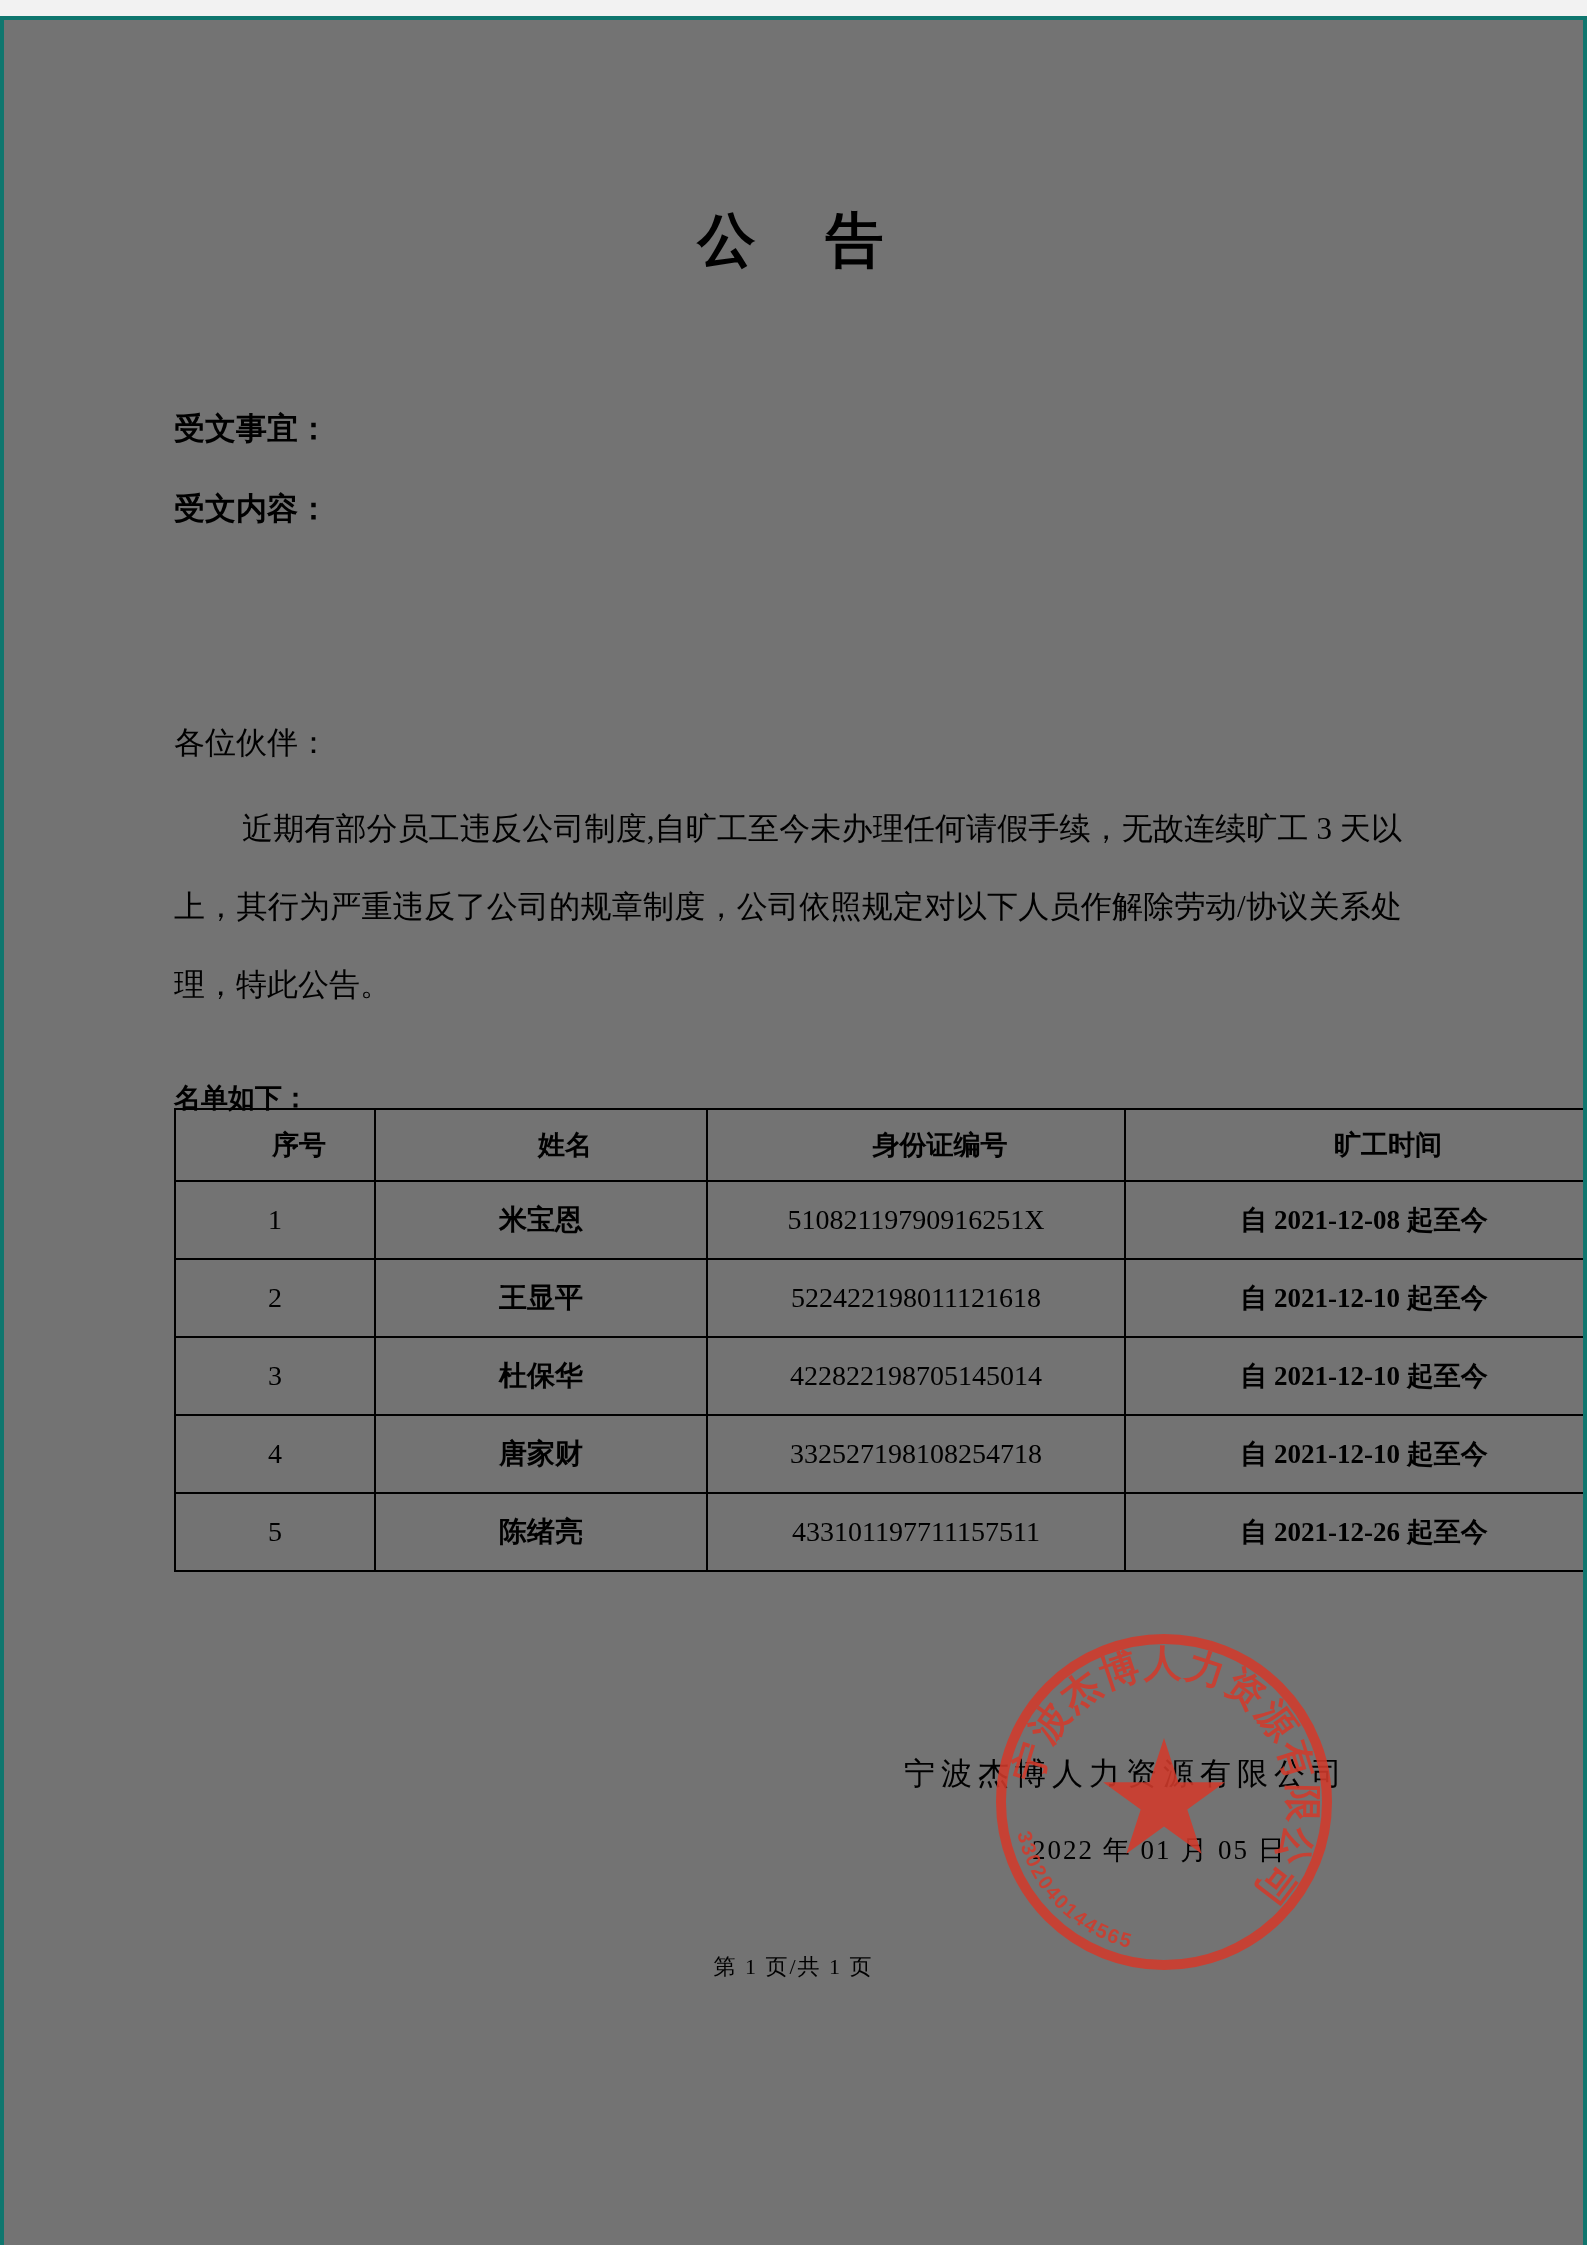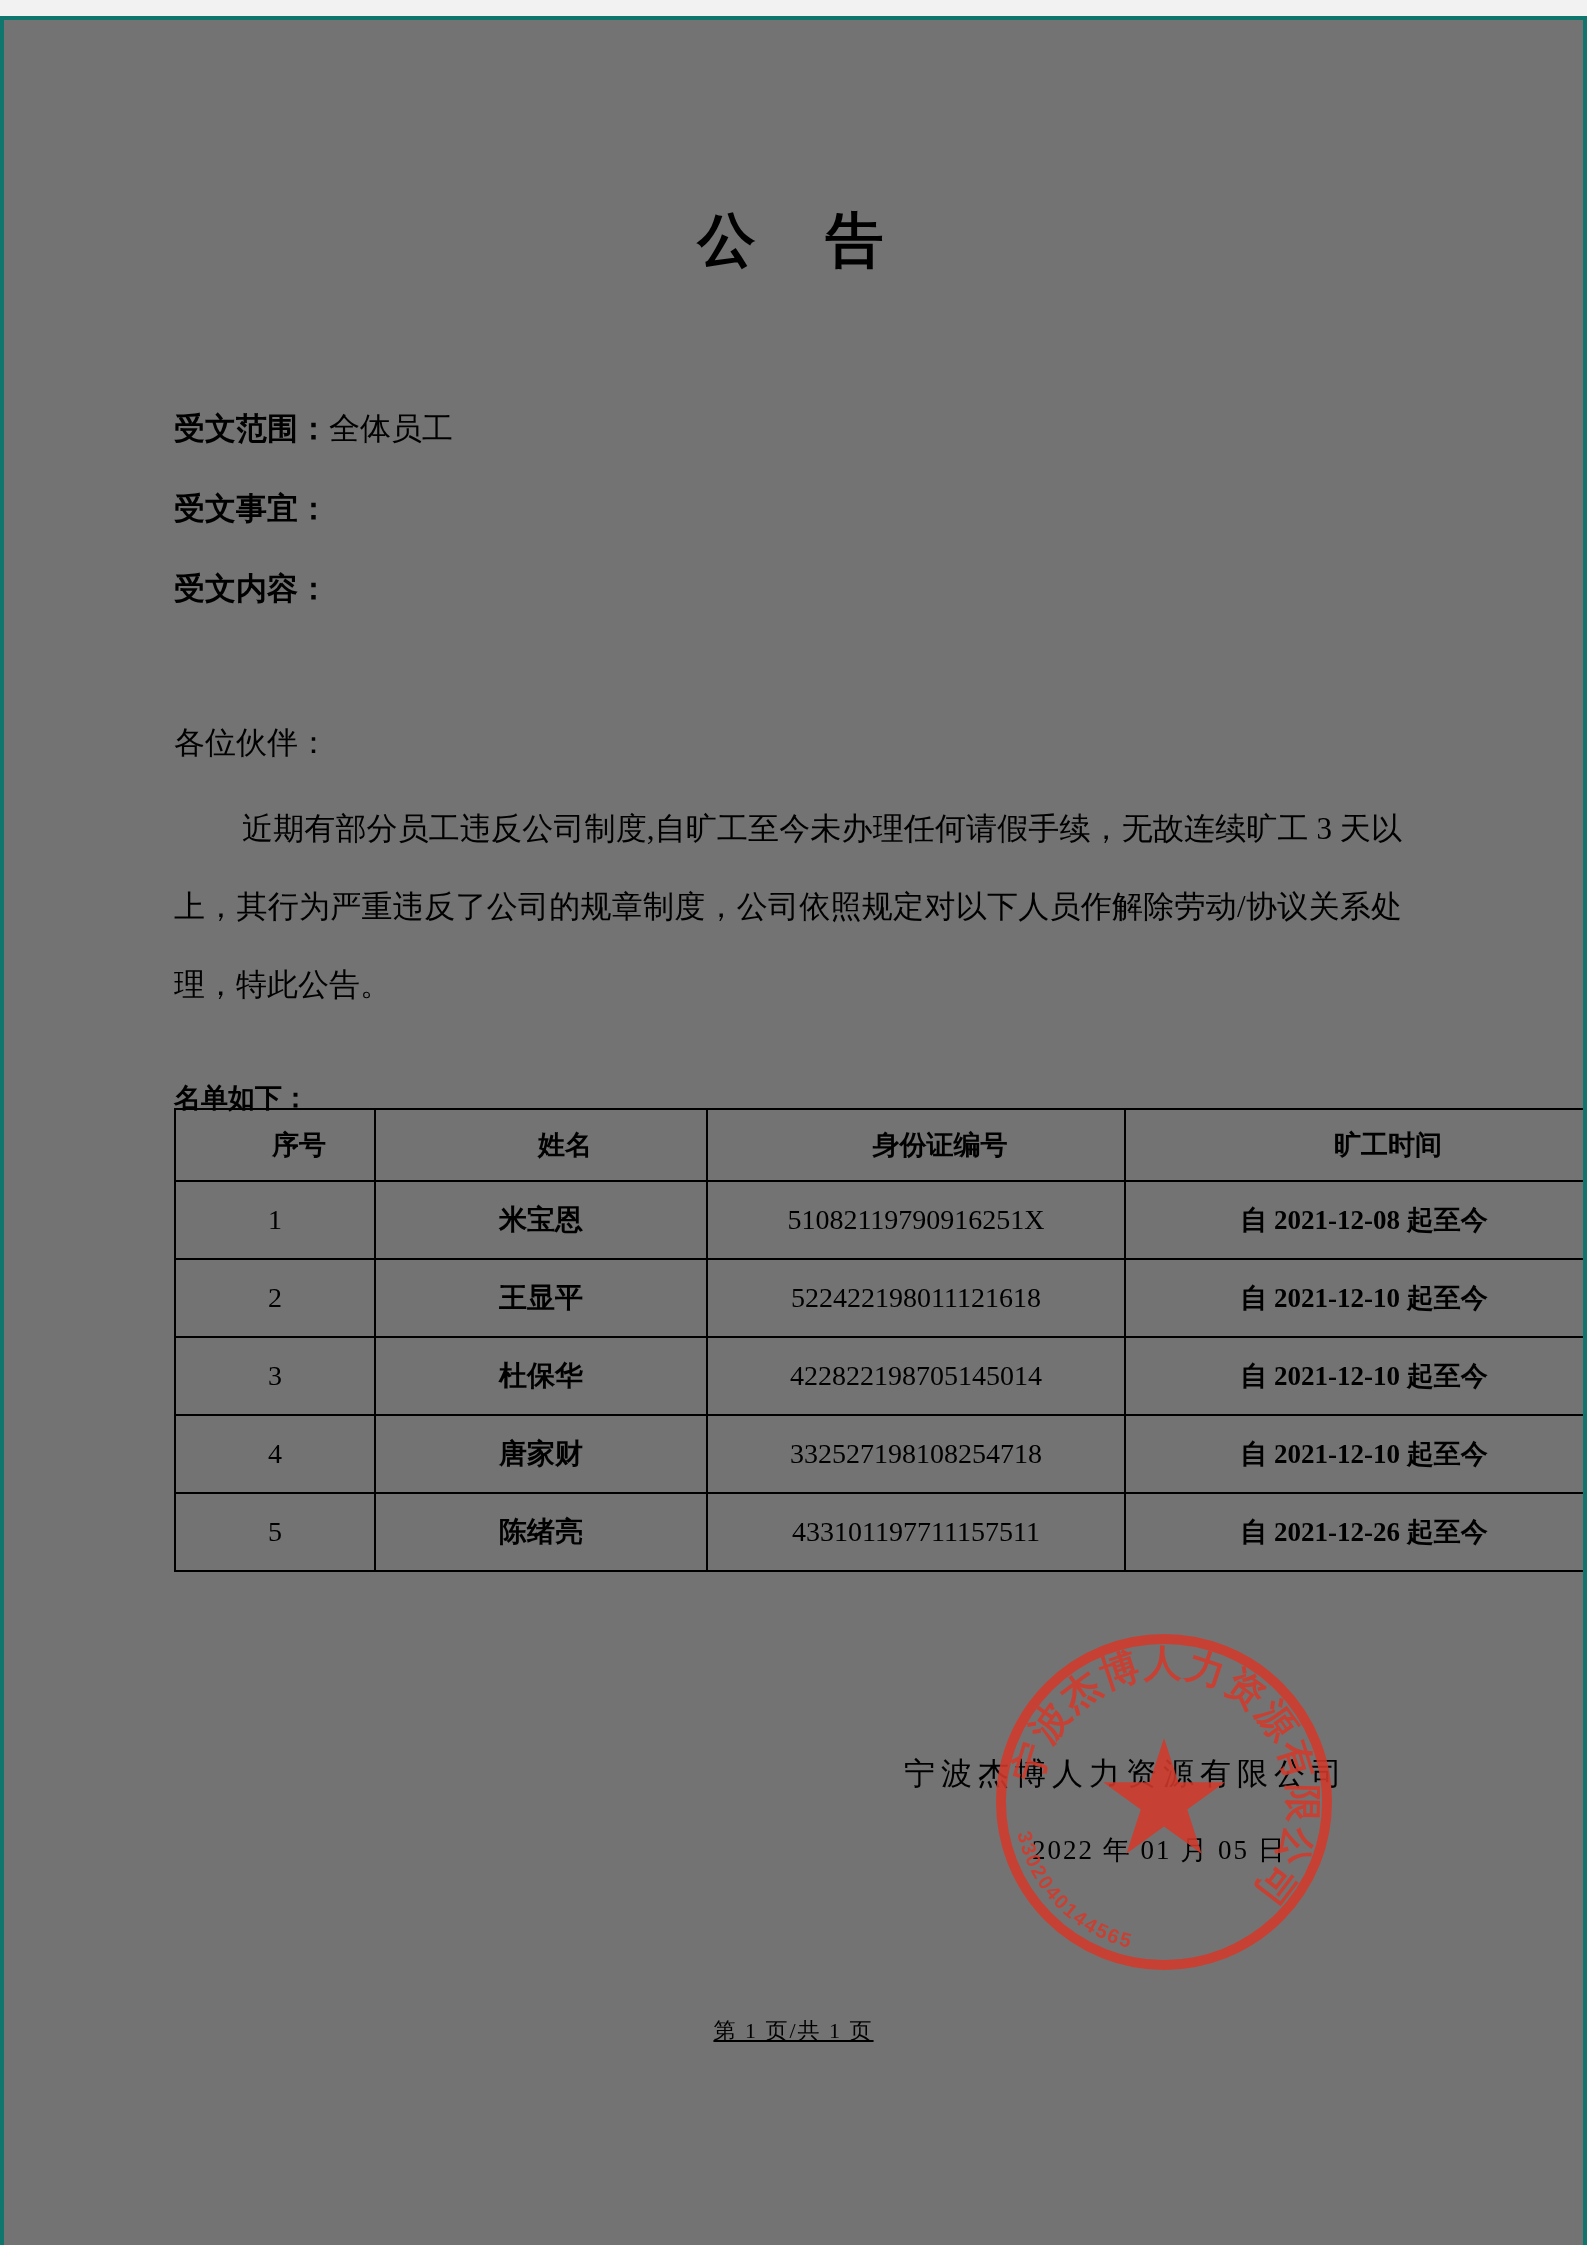--- a/index.html
+++ b/index.html
@@ -89,40 +89,35 @@
     white-space: nowrap;
   }
   .seal {
     position: absolute;
     top: 1612px; left: 990px;
     width: 340px; height: 340px;
     opacity: 0.88;
   }
   .page-footer {
     position: absolute;
-    top: 1996px; left: 0;
+    top: 1932px; left: 0;
     width: 100%;
     text-align: center;
     font-size: 22px;
     letter-spacing: 2px;
-    text-decoration: underline;
   }
 </style>
 </head>
 <body>
 
 <div class="page">
 
   <div class="doc-title">公　告</div>
 
   <div class="meta-block">
-    <div class="meta-line">
-      <span class="meta-label">受文范围：</span>
-        <span class="meta-value">全体员工</span>
-    </div>
     <div class="meta-line">
       <span class="meta-label">受文事宜：</span>
     </div>
     <div class="meta-line">
       <span class="meta-label">受文内容：</span>
         <span class="meta-value"></span>
     </div>
   </div>
 
   <div class="salutation">各位伙伴：</div>

